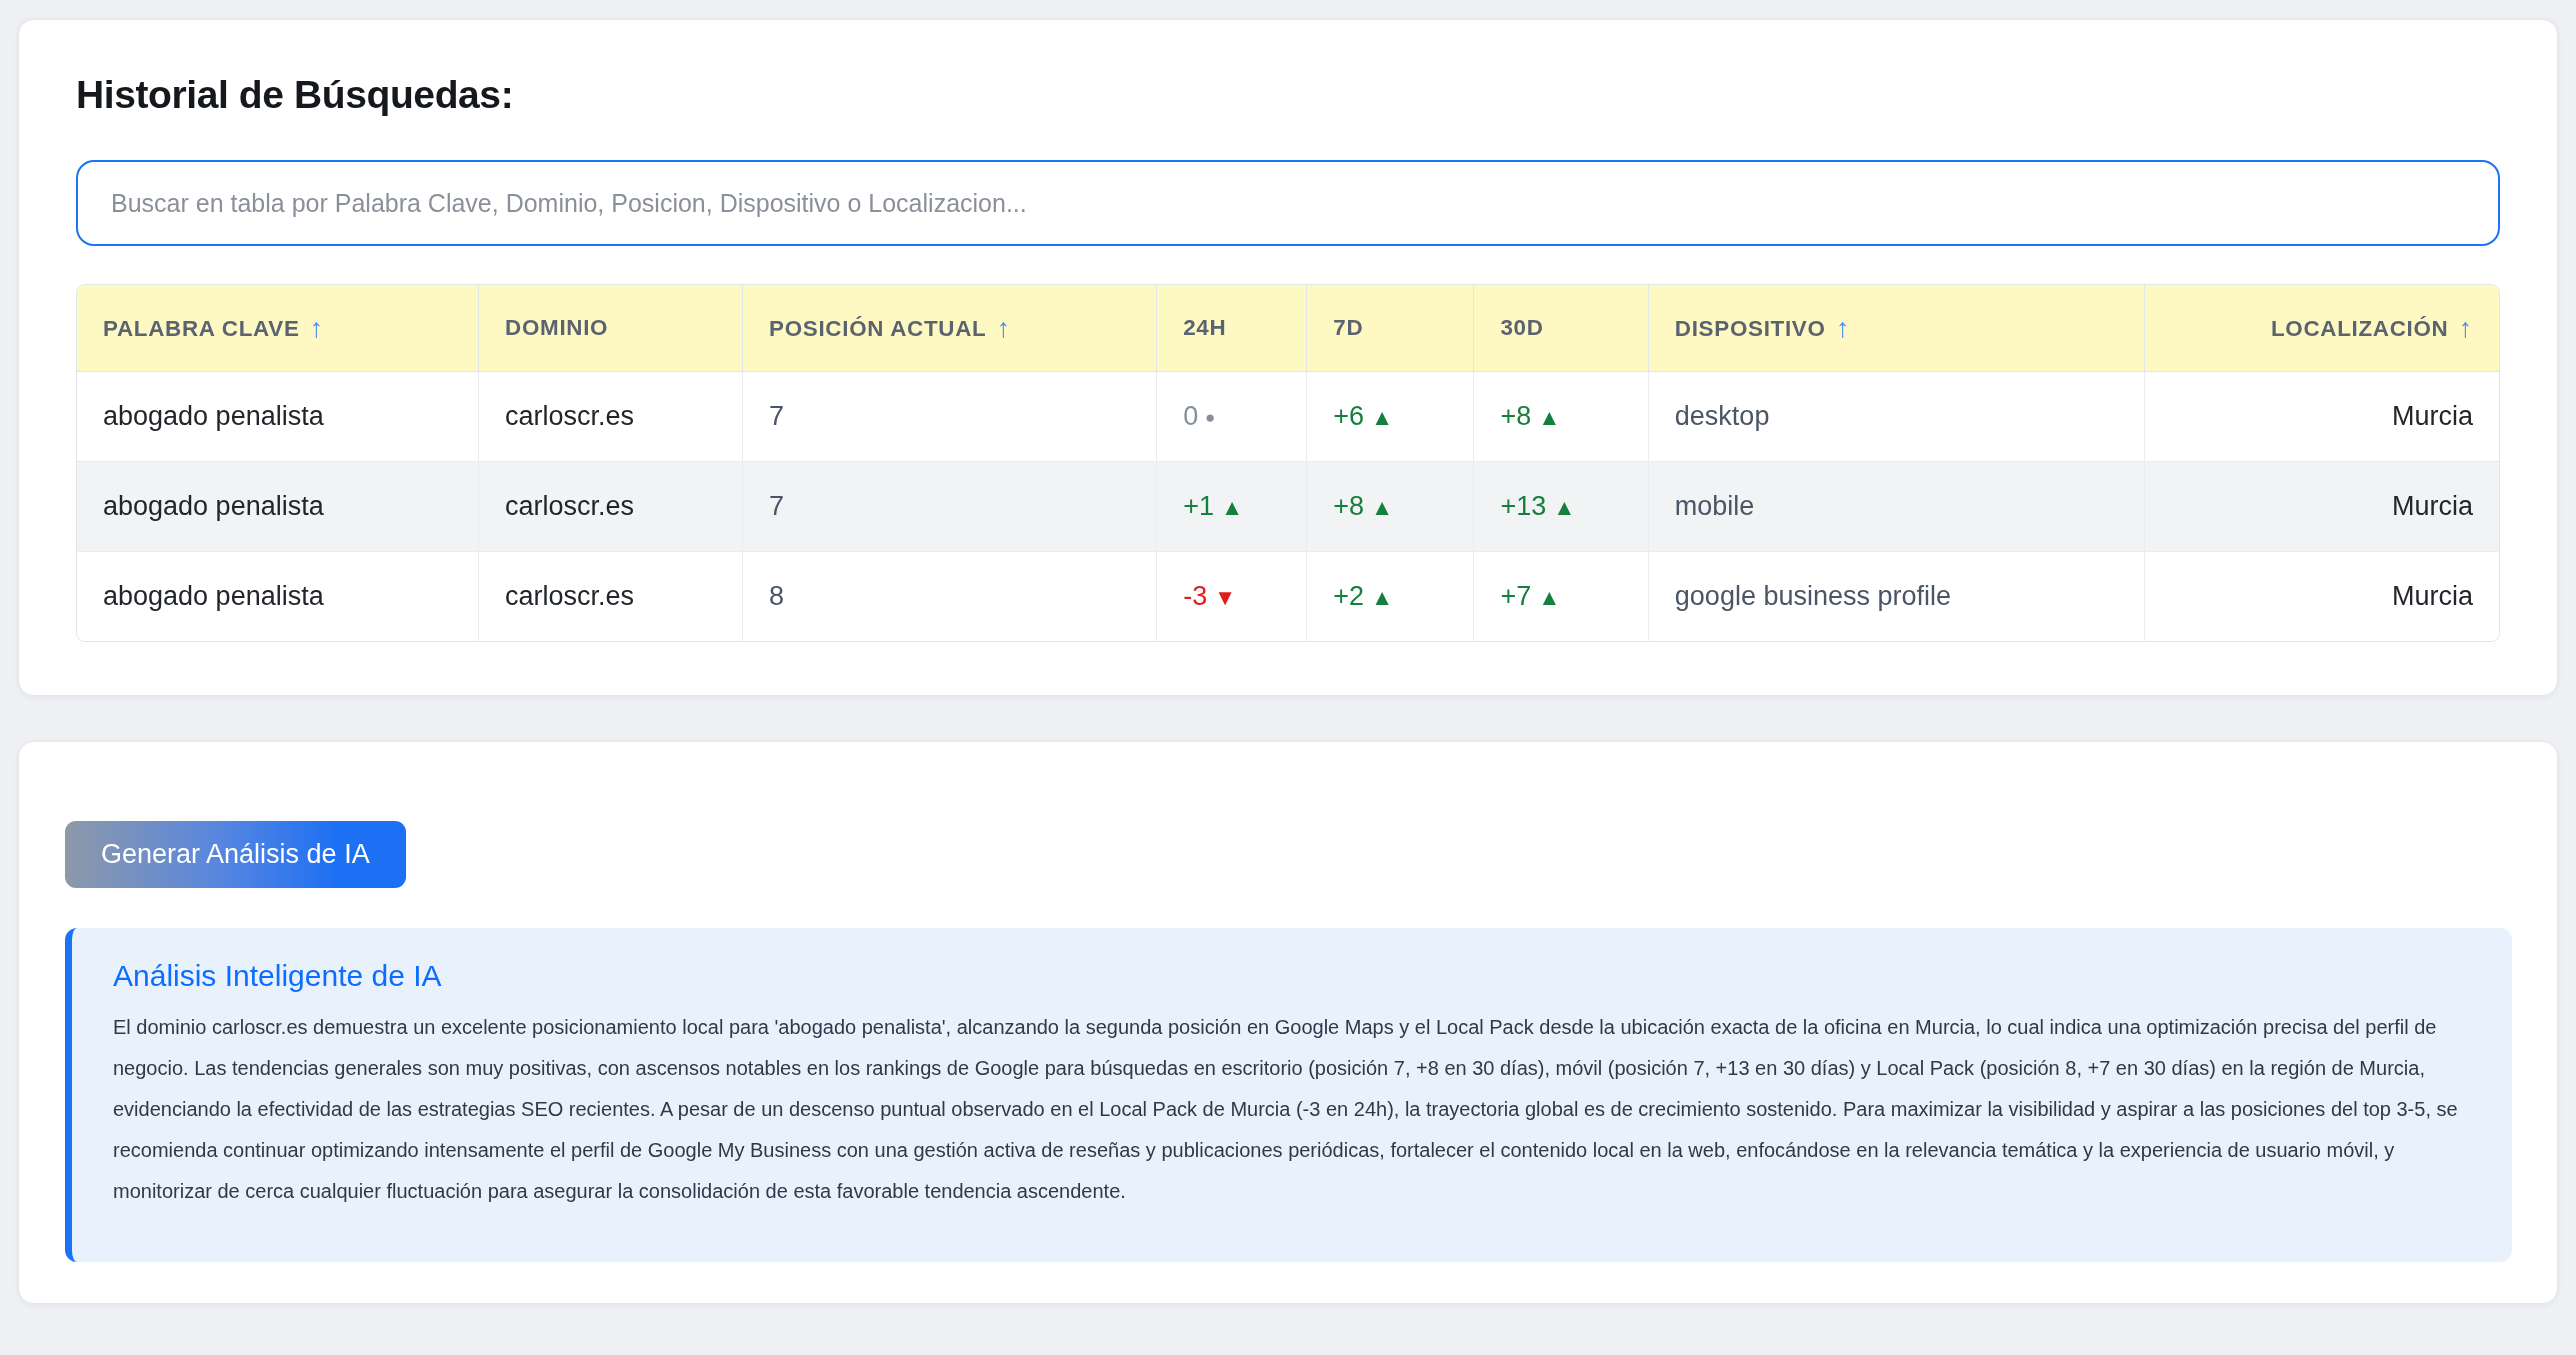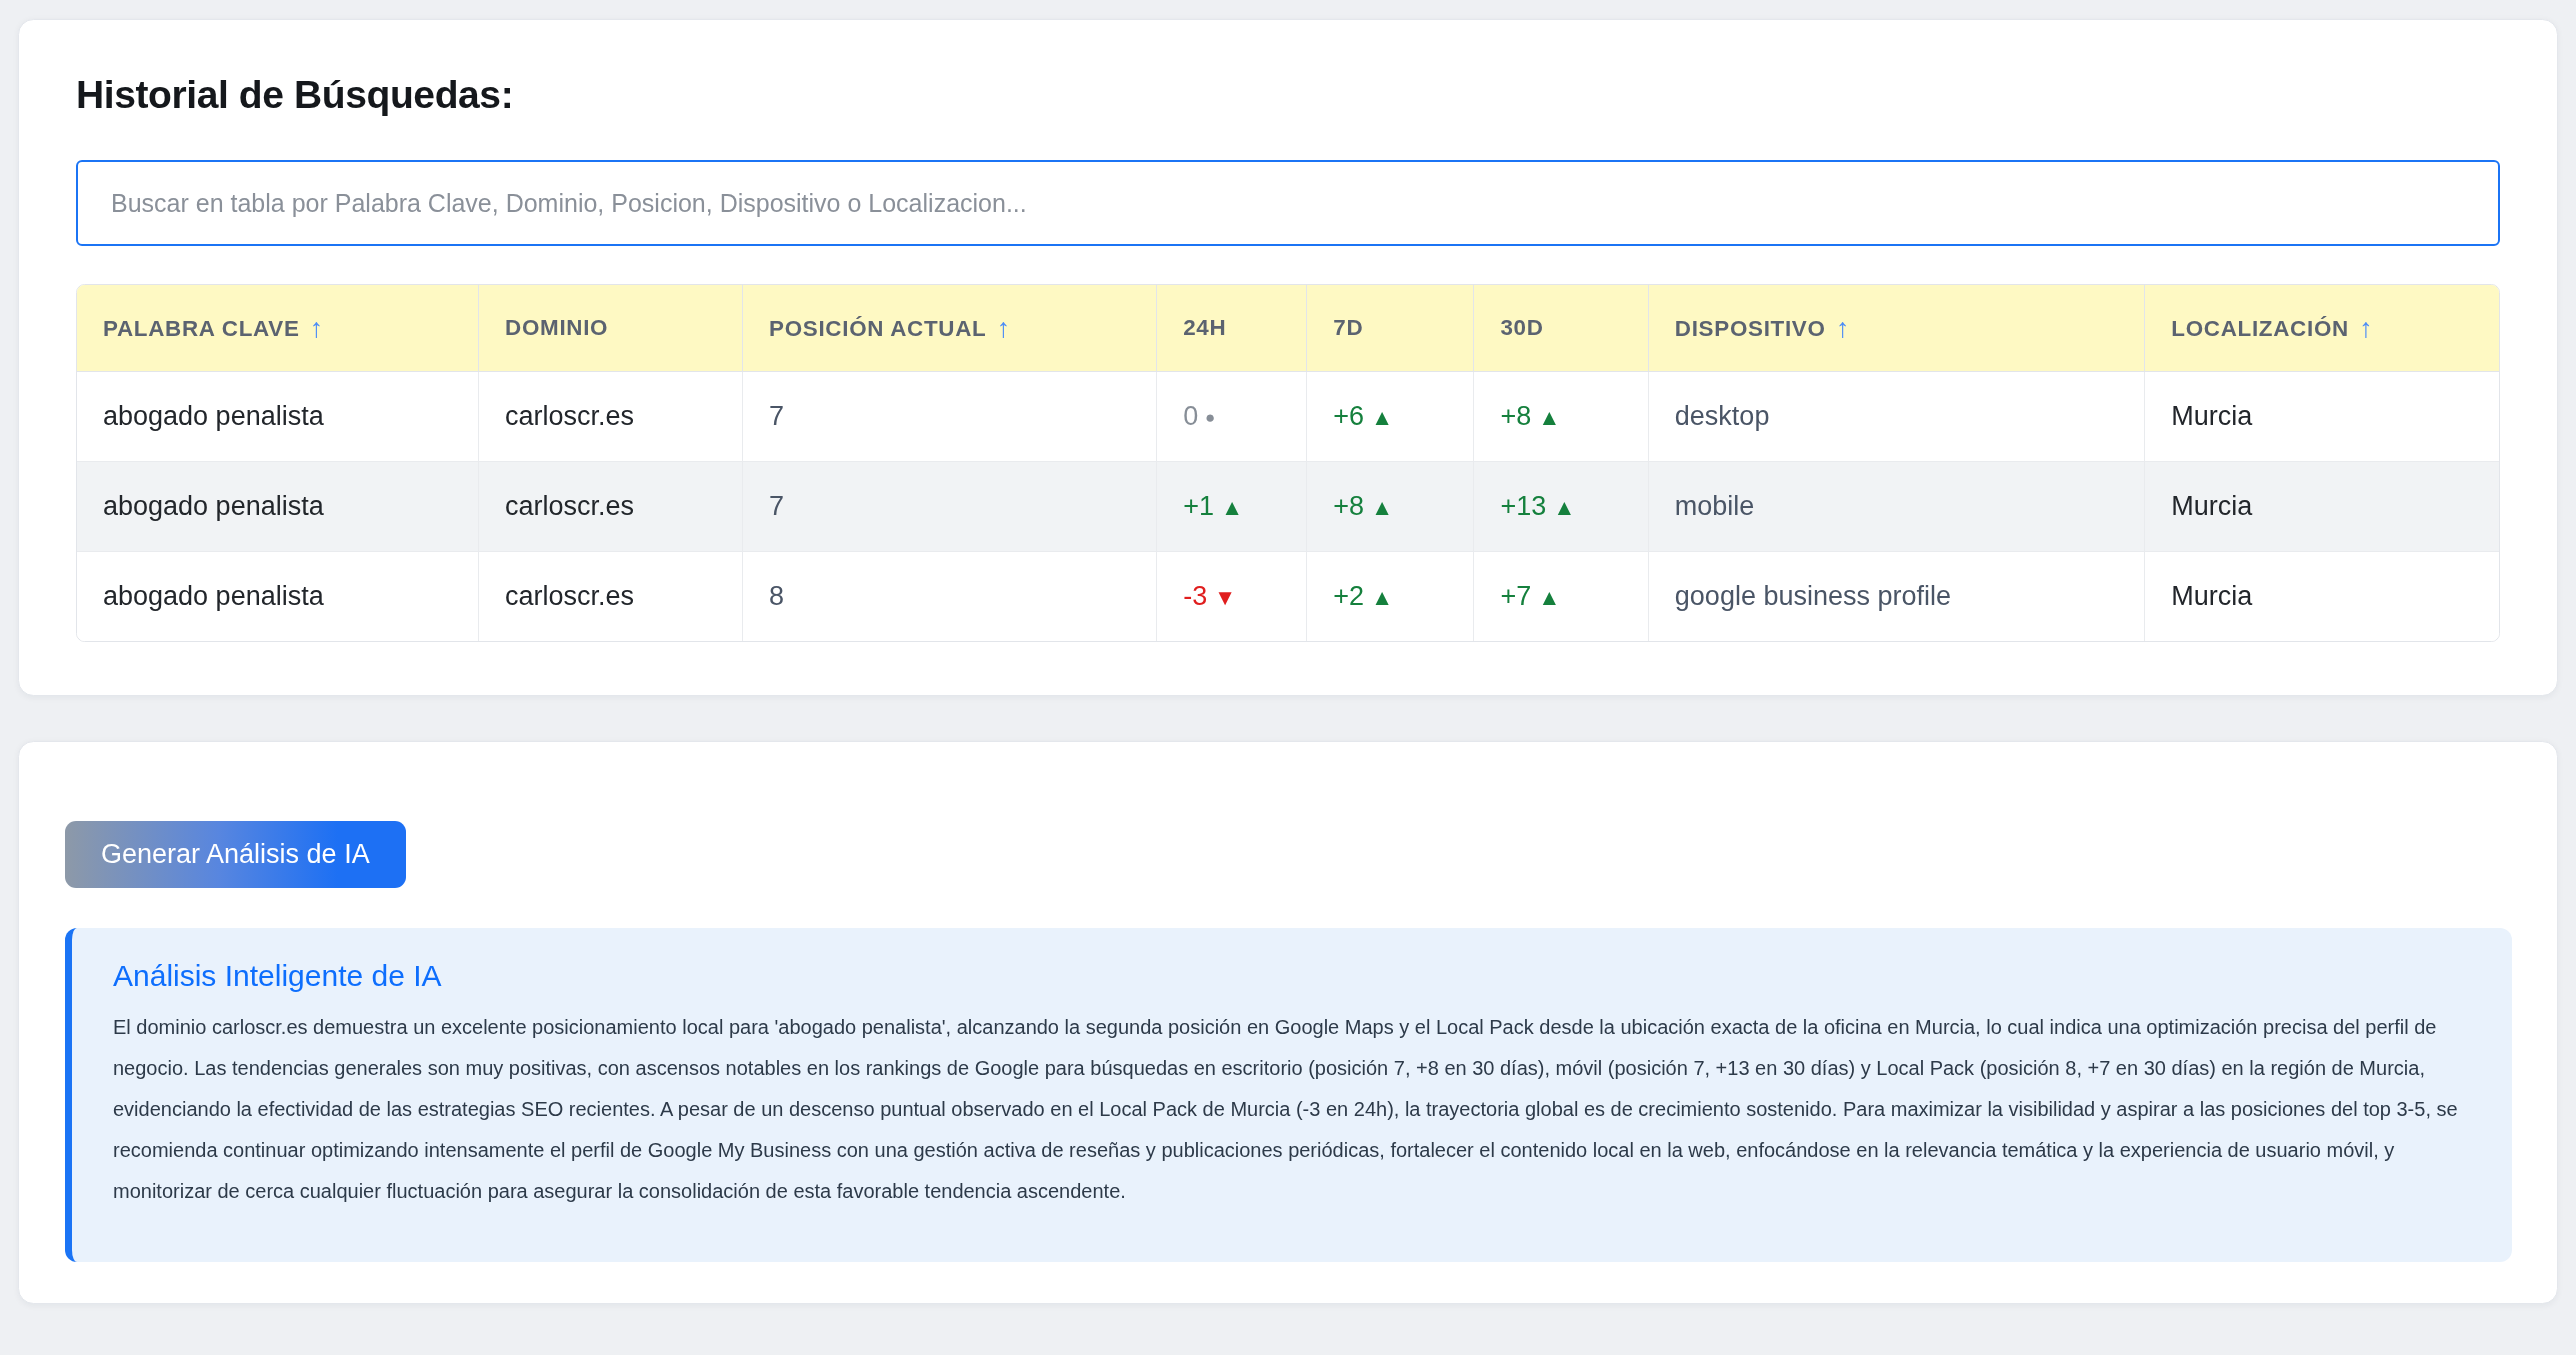--- a/index.html
+++ b/index.html
@@ -22,21 +22,21 @@
     font-size: 39px;
     font-weight: 700;
     color: #15181c;
     letter-spacing: -0.4px;
     margin: 3.4px 0 43px 0;
   }
   .search-input {
     width: 100%;
     height: 86px;
     border: 2.6px solid var(--accent, #2e78f2);
-    border-radius: 6px;
+    border-radius: 18px;
     font-family: "Liberation Sans", sans-serif;
     font-size: 25px;
     color: #b91c1c;
     padding: 0 33px;
     outline: none;
     margin-bottom: 38px;
     background: #ffffff;
   }
   .search-input::placeholder { color: #8a9099; }
   table.rank-table {
@@ -54,21 +54,21 @@
     font-weight: 700;
     text-transform: uppercase;
     letter-spacing: 0.7px;
     color: #5b6370;
     padding: 27.5px 26px;
     border-right: 1.7px solid #e2e5ea;
     border-bottom: 1.7px solid #e2e5ea;
     white-space: nowrap;
     margin-left: 44px;
   }
-  .rank-table th:last-child, .rank-table td:last-child { border-right: none; }
+  .rank-table th:last-child, .rank-table td:last-child { border-right: none; text-align: right; }
   .rank-table td {
     font-size: 27px;
     padding: 29px 26px;
     border-right: 1.7px solid #e9ebee;
     border-bottom: 1.7px solid #e9ebee;
     background: #ffffff;
     white-space: nowrap;
   }
   .rank-table tr:last-child td { border-bottom: none; }
   .rank-table tr.striped td { background: #f1f3f5; }

